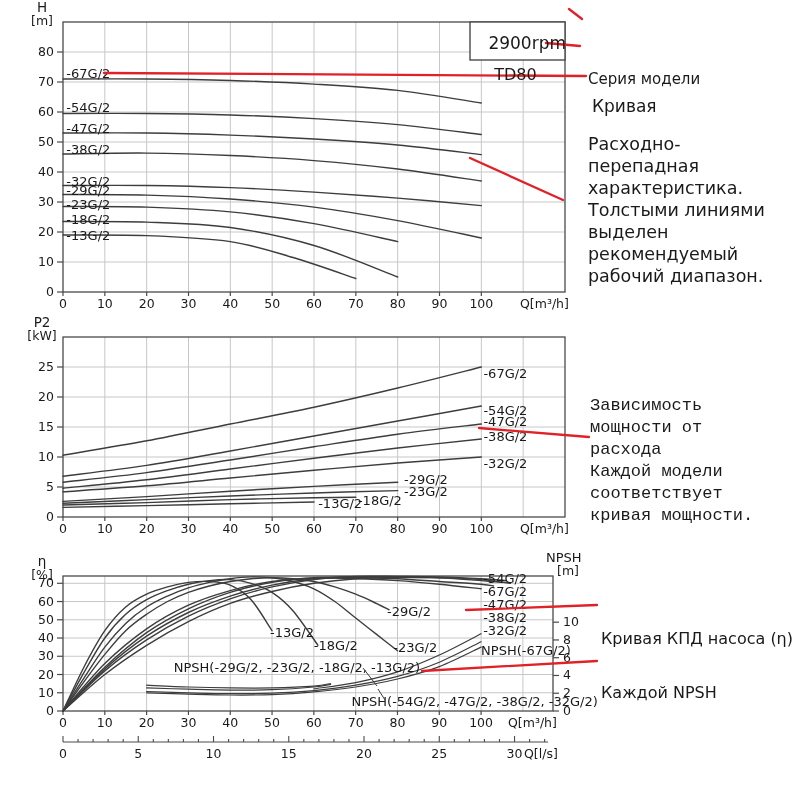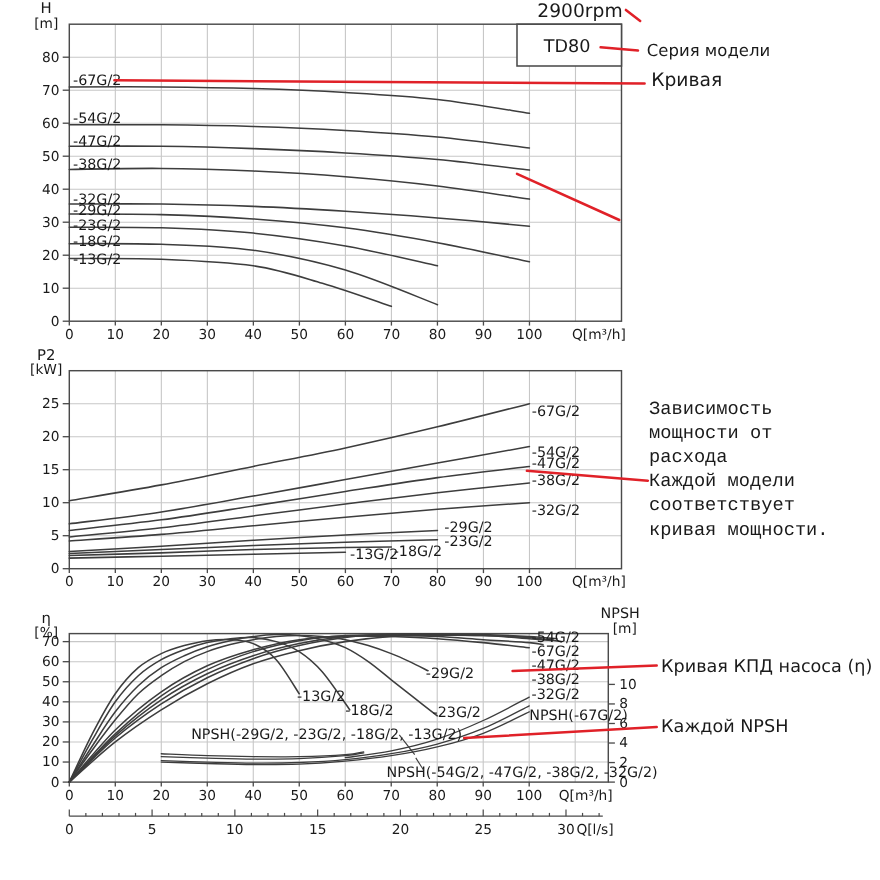--- a/index.html
+++ b/index.html
@@ -1,19 +1,19 @@
 <!DOCTYPE html>
 <html><head>
 <meta charset="utf-8">
 <style>
   html,body{margin:0;padding:0;background:#ffffff;}
   #stage{position:relative;width:800px;height:800px;background:#ffffff;overflow:hidden;
          font-family:"DejaVu Sans",sans-serif;}
   #figure-svg{position:absolute;left:0;top:0;}
-  .t{position:absolute;color:#1a1a1a;font-family:"DejaVu Sans",sans-serif;}
+  .t{position:absolute;color:#1a1a1a;font-family:"DejaVu Sans",sans-serif;margin-top:33px;}
   .note{white-space:pre-line;}
   .rpm{left:472px;top:0;width:94px;text-align:right;font-size:17px;}
   .td80{left:470px;top:22px;width:91px;height:38px;display:flex;align-items:center;justify-content:center;font-size:16px;}
   .n-rpm{left:588px;top:4px;font-size:13.5px;line-height:16px;}
   .n-series{left:588px;top:37px;font-size:15px;}
   .n-model{left:592px;top:63px;font-size:17px;}
   .n-flow{left:588px;top:100px;font-size:17.5px;line-height:22px;}
   .n-power{left:590px;top:362px;font-size:17px;line-height:22px;font-family:Liberation Mono, monospace;}
   .n-eff{left:601px;top:596px;font-size:16px;}
   .n-npsh{left:601px;top:650px;font-size:16px;}
@@ -335,20 +335,27 @@
       <line x1="470" y1="158" x2="563" y2="200" stroke="#e02128" stroke-width="2.3" stroke-linecap="round"></line>
       <line x1="479" y1="428" x2="589" y2="437" stroke="#e02128" stroke-width="2.3" stroke-linecap="round"></line>
       <line x1="466" y1="610" x2="597" y2="605" stroke="#e02128" stroke-width="2.3" stroke-linecap="round"></line>
       <line x1="422" y1="671" x2="597" y2="661" stroke="#e02128" stroke-width="2.3" stroke-linecap="round"></line>
     </svg>
 
   <div class="t rpm">2900rpm</div>
   <div class="t td80">TD80</div>
   <div class="t note n-series">Серия модели</div>
   <div class="t note n-model">Кривая</div>
+  <div class="t note n-flow">Расходно-
+перепадная
+характеристика.
+Толстыми линиями
+выделен
+рекомендуемый
+рабочий диапазон.</div>
   <div class="t note n-power">Зависимость
 мощности от
 расхода
 Каждой модели
 соответствует
 кривая мощности.</div>
   <div class="t note n-eff">Кривая КПД насоса (η)</div>
   <div class="t note n-npsh">Каждой NPSH</div>
 </div>
 

